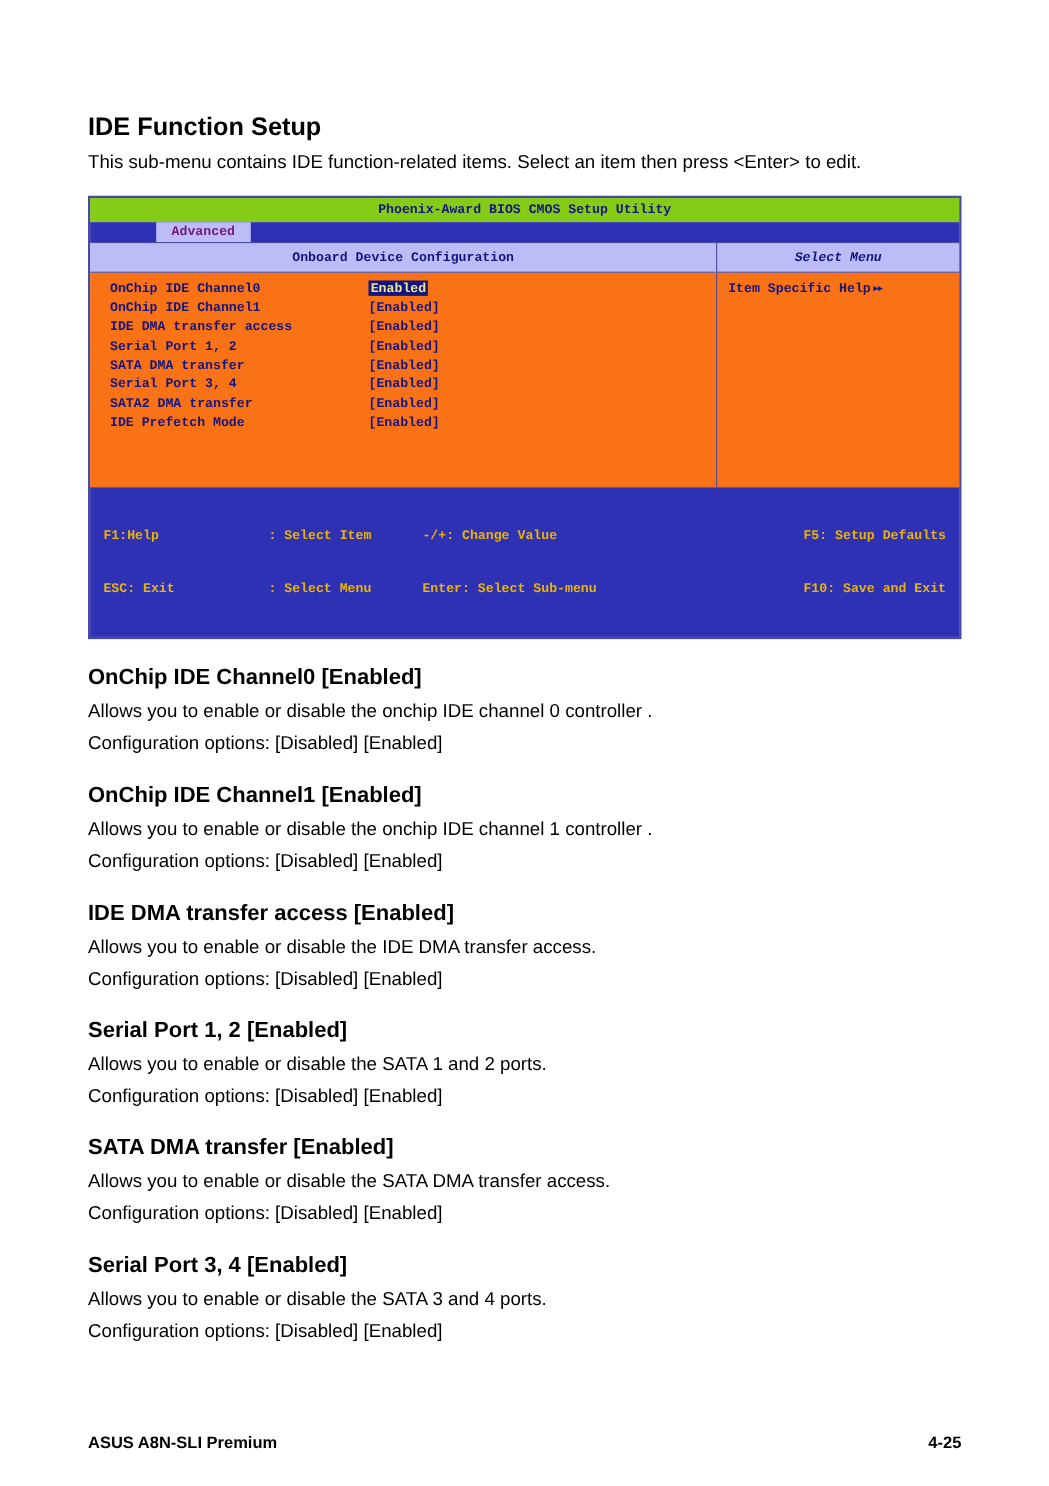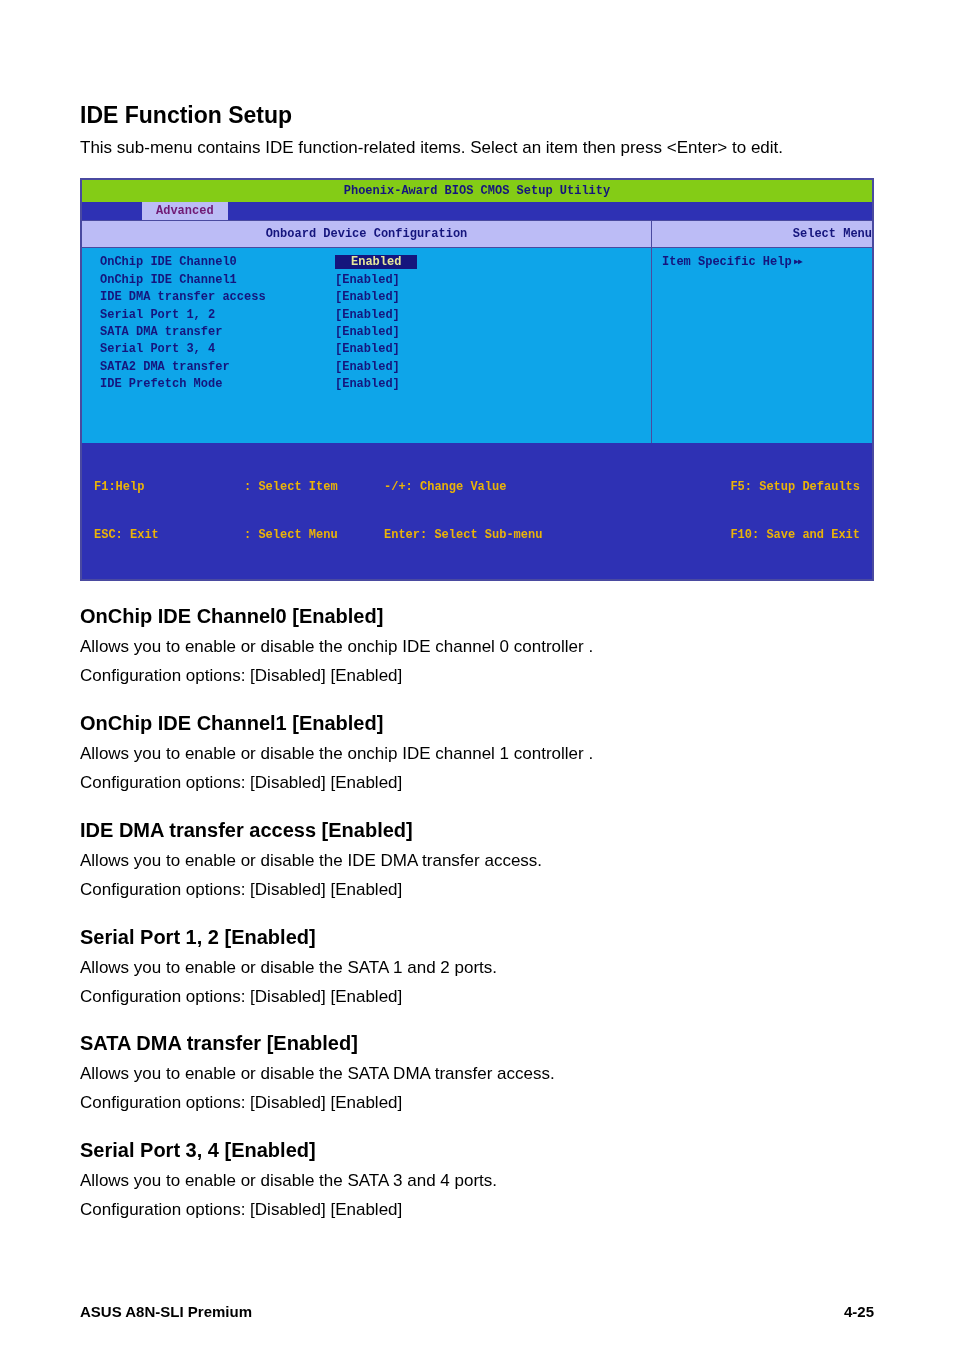--- a/index.html
+++ b/index.html
@@ -66,43 +66,44 @@
     border-bottom: 1px solid #4a4aa0;
   }
   .bios-subhead .left {
     flex: 1;
     text-align: center;
     padding: 5px 0;
     border-right: 1px solid #4a4aa0;
   }
   .bios-subhead .right {
     width: 220px;
-    text-align: right;
+    text-align: center;
     padding: 5px 0;
+    font-style: italic;
   }
   .bios-body {
     display: flex;
-    background: #0ea5e9;
+    background: #f97316;
   }
   .bios-list {
     flex: 1;
     padding: 6px 12px 50px 18px;
     border-right: 1px solid #4a4aa0;
   }
   .bios-row {
     display: flex;
     color: #15157d;
     line-height: 1.45;
   }
   .bios-row .label { width: 235px; }
   .bios-row .val {}
   .bios-row.first .val-bg {
     background: #15157d;
     color: #e7e79a;
-    padding: 0 16px;
+    padding: 0 2px;
   }
   .bios-help {
     width: 220px;
     padding: 6px 10px;
     color: #15157d;
   }
   .arrows::after {
     content: "\25B8\25B8";
     letter-spacing: -3px;
     margin-left: 1px;

